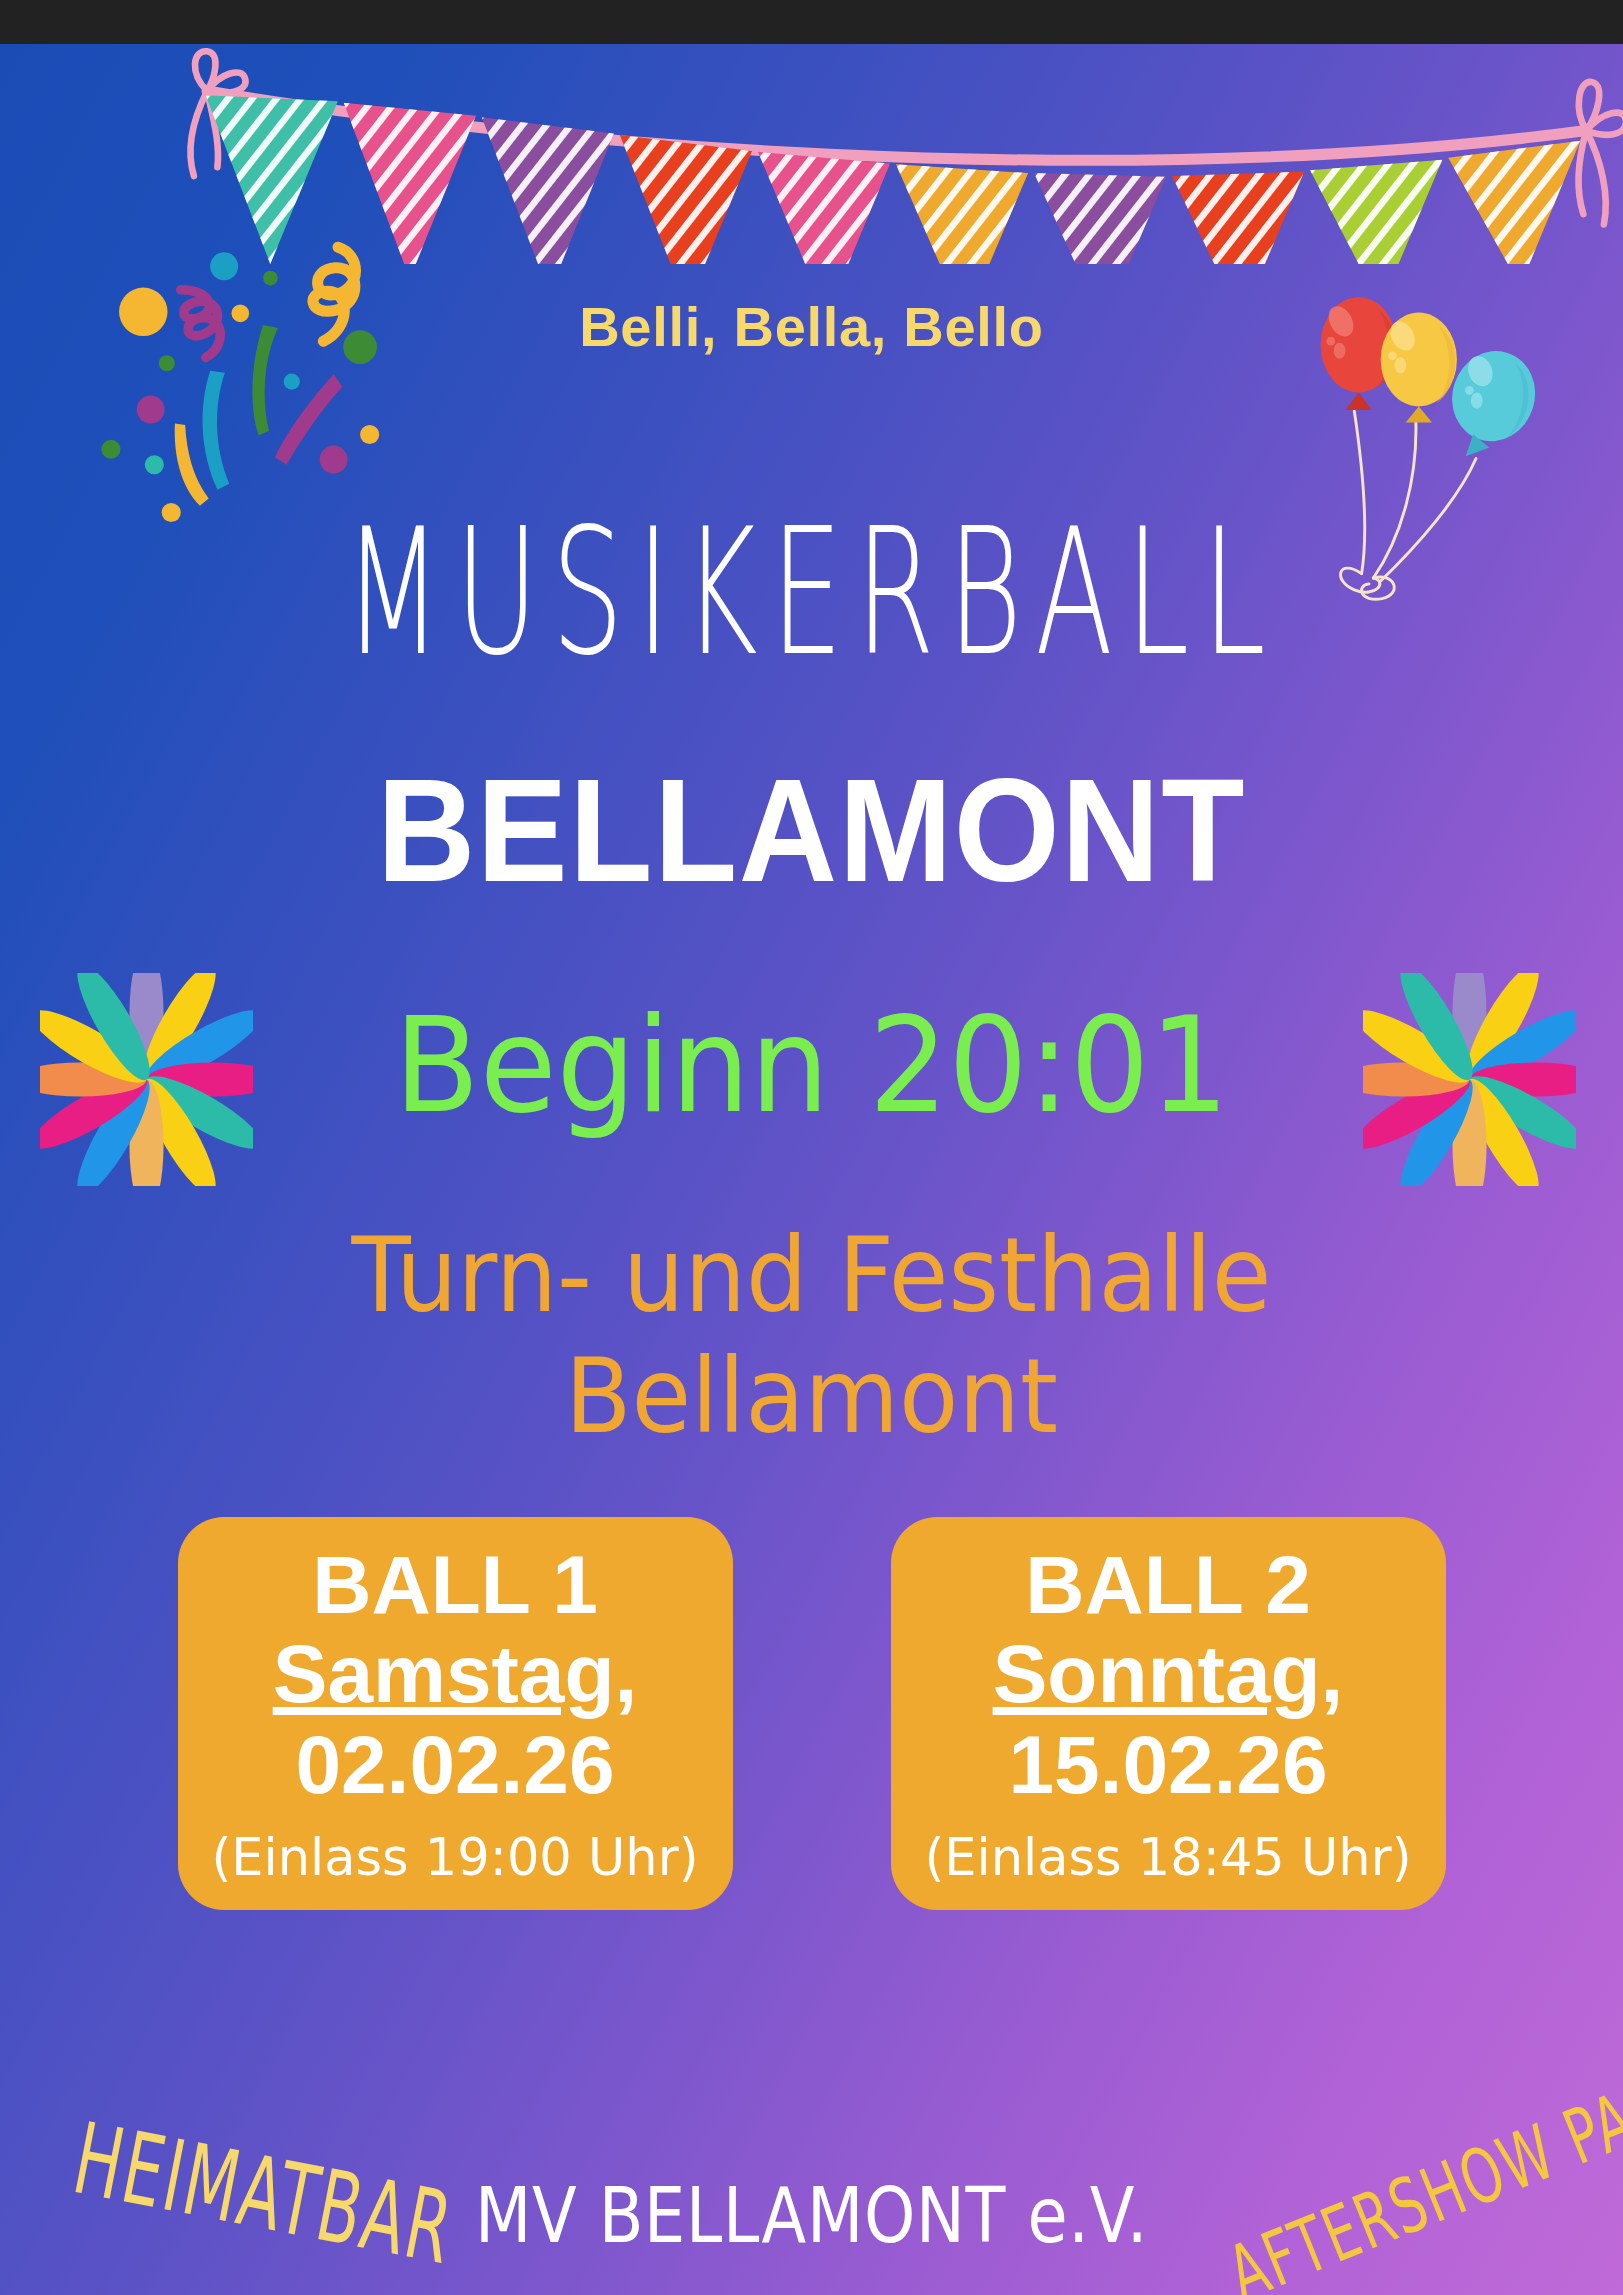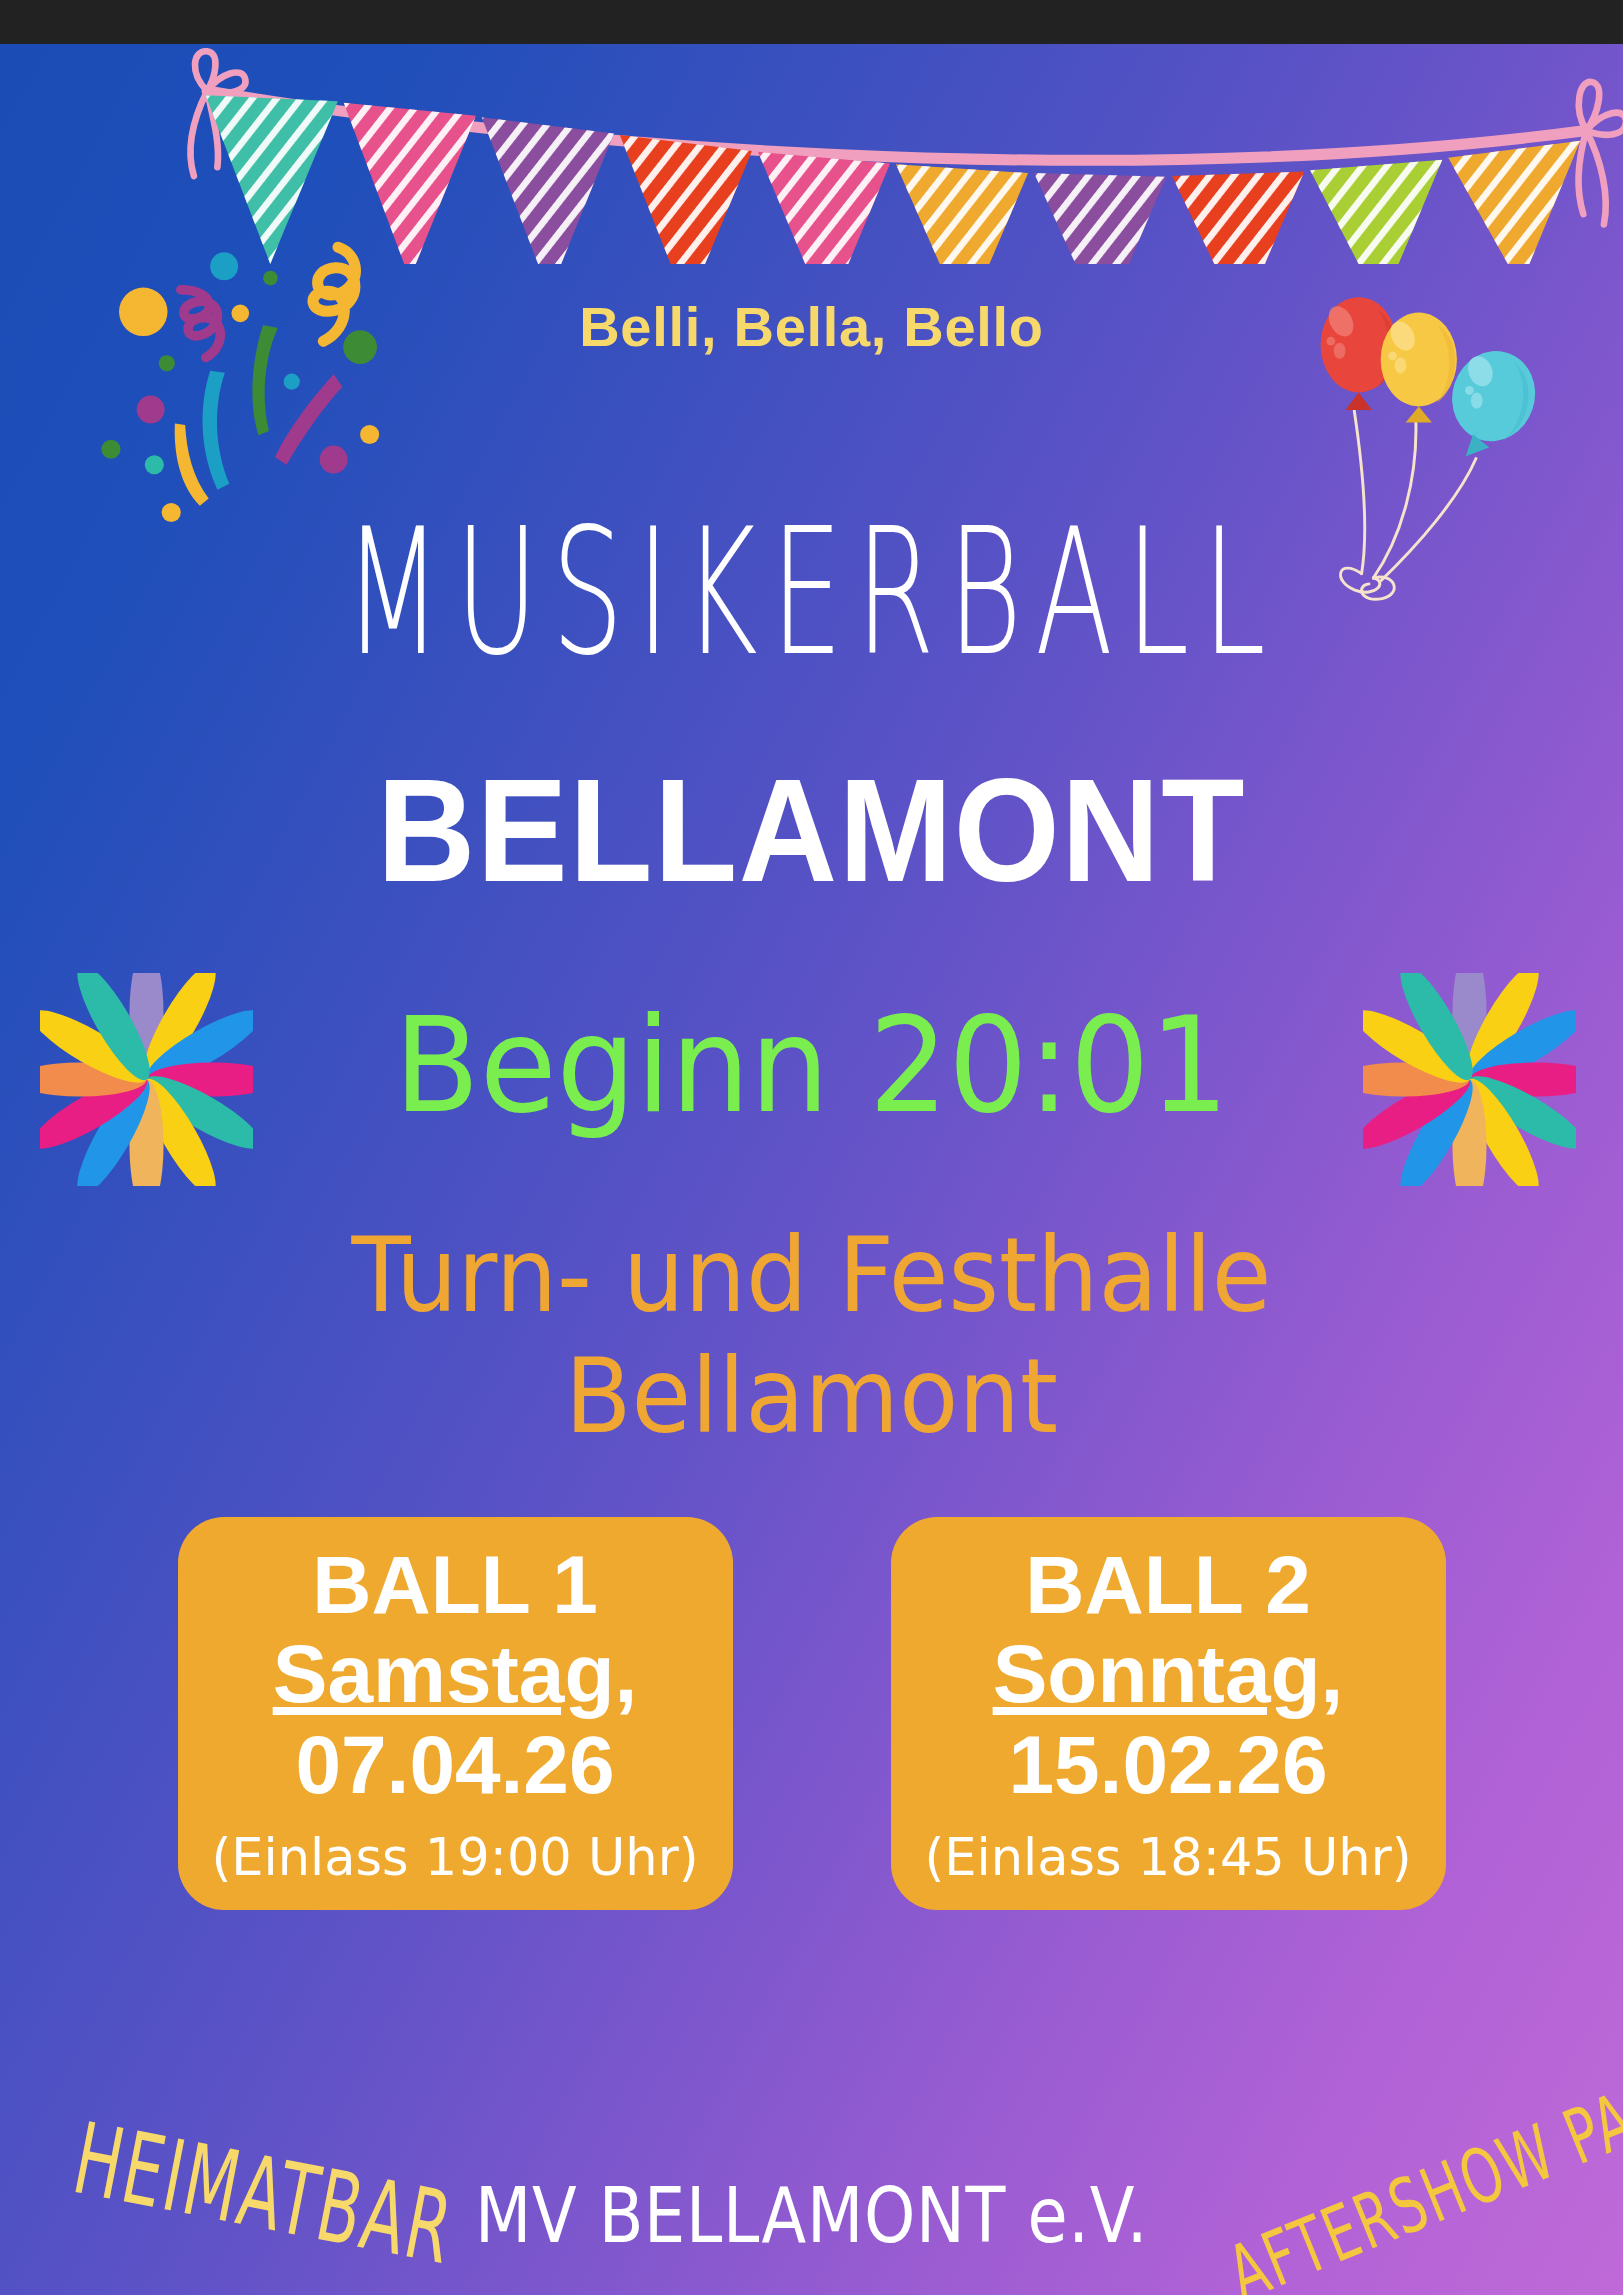--- a/index.html
+++ b/index.html
@@ -376,21 +376,21 @@
 
   <div class="venue">
     <div>Turn- und Festhalle</div>
     <div>Bellamont</div>
   </div>
 
   <div class="cards">
     <div class="card">
       <div class="card-title">BALL 1</div>
       <div class="card-day">Samstag,</div>
-      <div class="card-date">07.04.26</div>
+      <div class="card-date">02.02.26</div>
       <div class="card-entry">(Einlass 19:00 Uhr)</div>
     </div>
     <div class="card">
       <div class="card-title">BALL 2</div>
       <div class="card-day">Sonntag,</div>
       <div class="card-date">15.02.26</div>
       <div class="card-entry">(Einlass 18:45 Uhr)</div>
     </div>
   </div>
 

